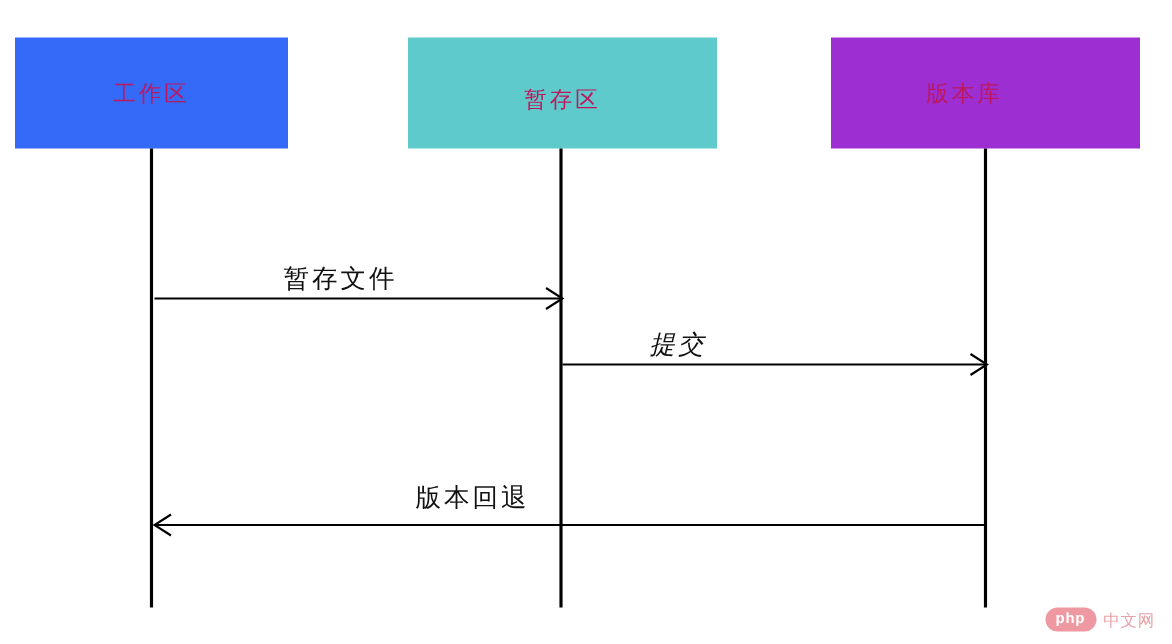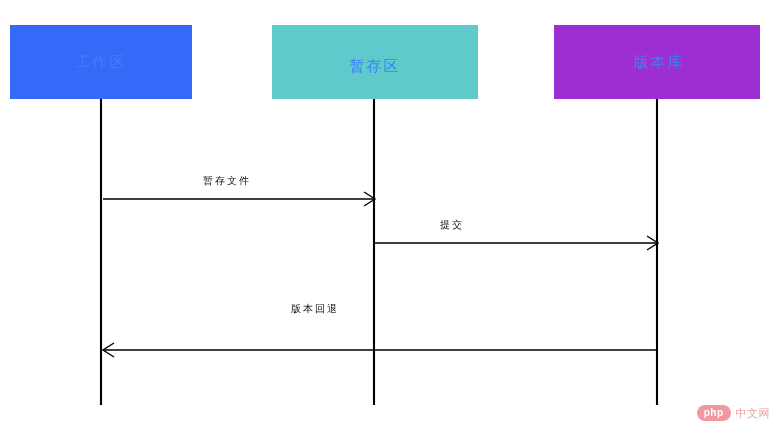--- a/index.html
+++ b/index.html
@@ -21,33 +21,33 @@
   #diagram-svg {
     position: absolute;
     left: 0;
     top: 0;
     width: 781px;
     height: 429px;
     display: block;
   }
   .participant-label {
     position: absolute;
-    color: #3b82f6;
+    color: #be185d;
     font-family: "Liberation Serif", "DejaVu Serif", serif;
     font-size: 15px;
     letter-spacing: 2px;
     white-space: nowrap;
     text-align: center;
     user-select: none;
   }
   .message-label {
     position: absolute;
     color: #111111;
     font-family: "Liberation Serif", "DejaVu Serif", serif;
-    font-size: 10px;
+    font-size: 17px;
     letter-spacing: 2px;
     white-space: nowrap;
     text-align: center;
     user-select: none;
   }
   #watermark {
     position: absolute;
     right: 11px;
     bottom: 8px;
     display: flex;
@@ -99,26 +99,26 @@
 
     <line x1="103" y1="350" x2="657" y2="350" stroke="#000000" stroke-width="1.3"></line>
     <polyline points="114,343 103,350 114,357" fill="none" stroke="#000000" stroke-width="1.4"></polyline>
 
   </svg>
 
   <div class="participant-label" style="left:10px; top:53px; width:182px;">工作区</div>
 
   <div class="participant-label" style="left:272px; top:57px; width:206px;">暂存区</div>
 
-  <div class="participant-label" style="left:554px; top:53px; width:178px;padding-left:16px;">版本库</div>
+  <div class="participant-label" style="left:554px; top:53px; width:178px;">版本库</div>
 
   <div class="message-label" style="left:147px; top:174px; width:160px;">暂存文件</div>
 
-  <div class="message-label" style="left:392px; top:218px; width:120px;">提交</div>
+  <div class="message-label" style="left:392px; top:218px; width:120px;font-style:italic;">提交</div>
 
-  <div class="message-label" style="left:235px; top:302px; width:160px;">版本回退</div>
+  <div class="message-label" style="left:235px; top:320px; width:160px;">版本回退</div>
 
   <div id="watermark">
     <span class="php-pill">php</span>
     <span class="wm-text">中文网</span>
   </div>
 
 </div>
 
 </body></html>

